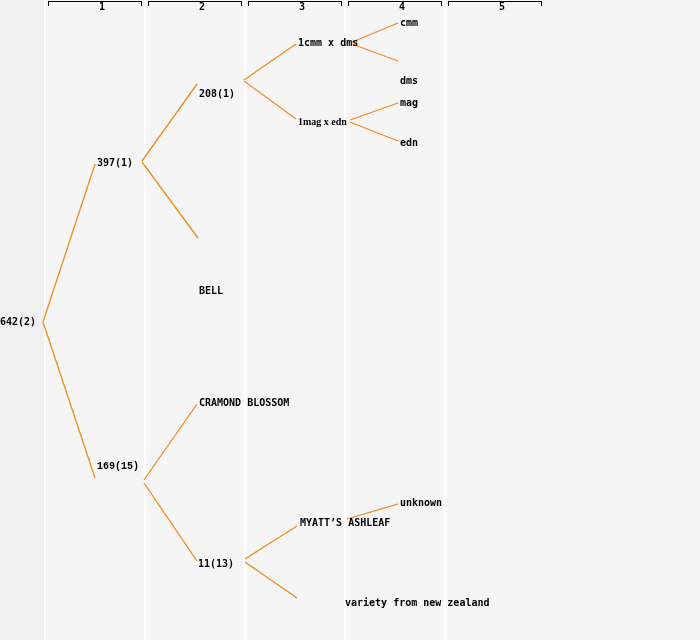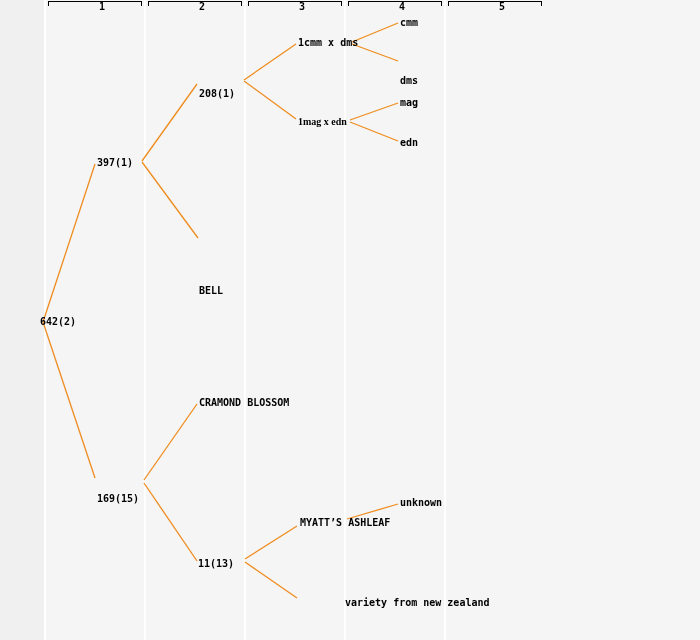--- a/index.html
+++ b/index.html
@@ -53,23 +53,23 @@
       <div class="bracket" style="left: 148px; width: 94px; border-color: rgb(0, 0, 0);"></div>
       <span class="col-digit" style="left: 192px; width: 20px;">2</span>
       <div class="bracket" style="left: 248px; width: 94px; border-color: rgb(0, 0, 0);"></div>
       <span class="col-digit" style="left: 292px; width: 20px;">3</span>
       <div class="bracket" style="left: 348px; width: 94px; border-color: rgb(0, 0, 0);"></div>
       <span class="col-digit" style="left: 392px; width: 20px;">4</span>
       <div class="bracket" style="left: 448px; width: 94px; border-color: rgb(0, 0, 0);"></div>
       <span class="col-digit" style="left: 492px; width: 20px;">5</span>
     </div>
   <div id="nodes">
-      <div class="node-label" style="left: 0px; top: 321px; color: rgb(0, 0, 0); padding-left: 40px;">642(2)</div>
+      <div class="node-label" style="left: 0px; top: 321px; color: rgb(0, 0, 0);">642(2)</div>
       <div class="node-label" style="left: 97px; top: 162px; color: rgb(0, 0, 0);">397(1)</div>
-      <div class="node-label" style="left: 97px; top: 498px; color: rgb(0, 0, 0);">169(15)</div>
+      <div class="node-label" style="left: 97px; top: 466px; color: rgb(0, 0, 0); font-family: Liberation Mono, monospace;">169(15)</div>
       <div class="node-label" style="left: 199px; top: 81px; color: rgb(0, 0, 0); margin-top: 12px;">208(1)</div>
       <div class="node-label" style="left: 199px; top: 242px; color: rgb(0, 0, 0); margin-top: 48px;">BELL</div>
       <div class="node-label" style="left: 199px; top: 402px; color: rgb(0, 0, 0);">CRAMOND BLOSSOM</div>
       <div class="node-label" style="left: 198px; top: 563px; color: rgb(0, 0, 0);">11(13)</div>
       <div class="node-label" style="left: 298px; top: 42px; color: rgb(0, 0, 0);">1cmm x dms</div>
       <div class="node-label" style="left: 298px; top: 121px; color: rgb(0, 0, 0); font-family: Liberation Serif, serif;">1mag x edn</div>
       <div class="node-label" style="left: 300px; top: 522px; color: rgb(0, 0, 0);">MYATT’S ASHLEAF</div>
       <div class="node-label" style="left: 300px; top: 602px; color: rgb(0, 0, 0); margin-left: 45px;">variety from new zealand</div>
       <div class="node-label" style="left: 400px; top: 22px; color: rgb(0, 0, 0);">cmm</div>
       <div class="node-label" style="left: 400px; top: 62px; color: rgb(0, 0, 0); margin-top: 18px;">dms</div>

